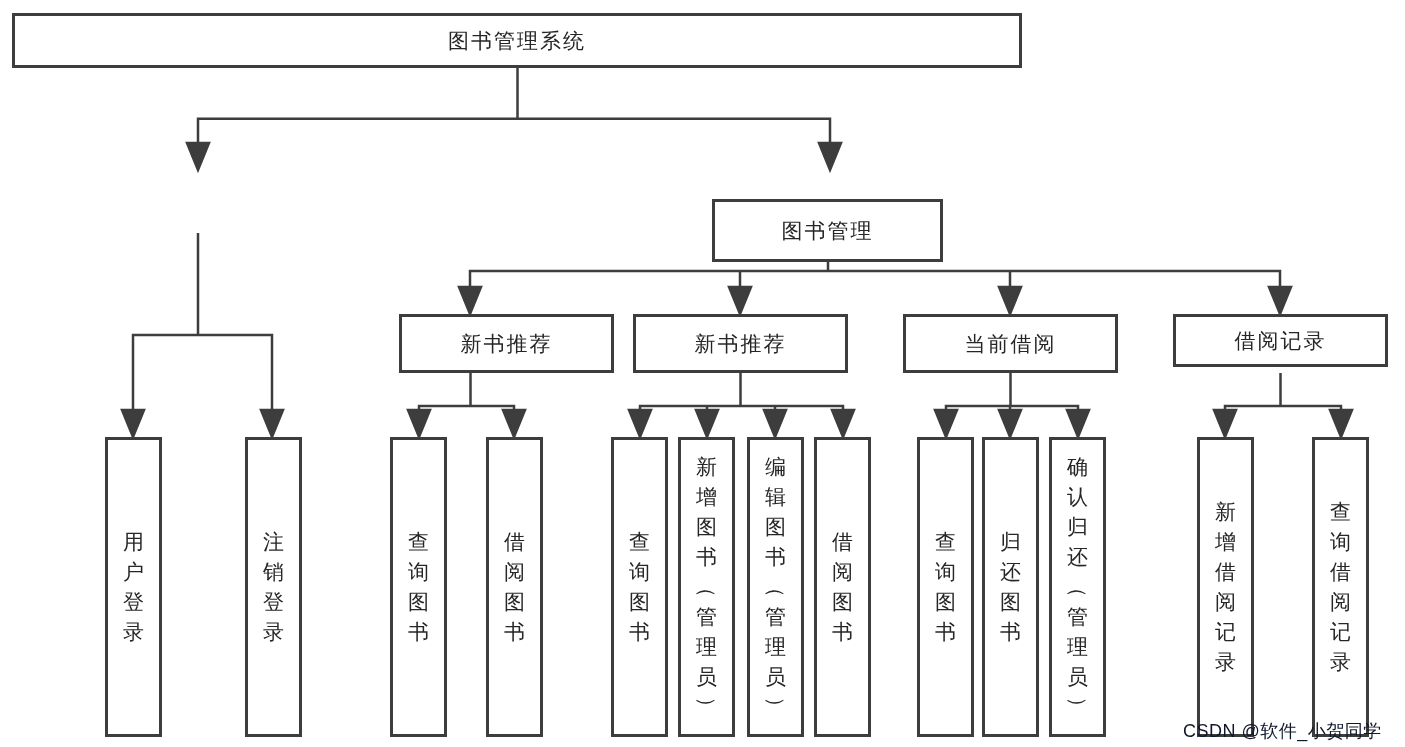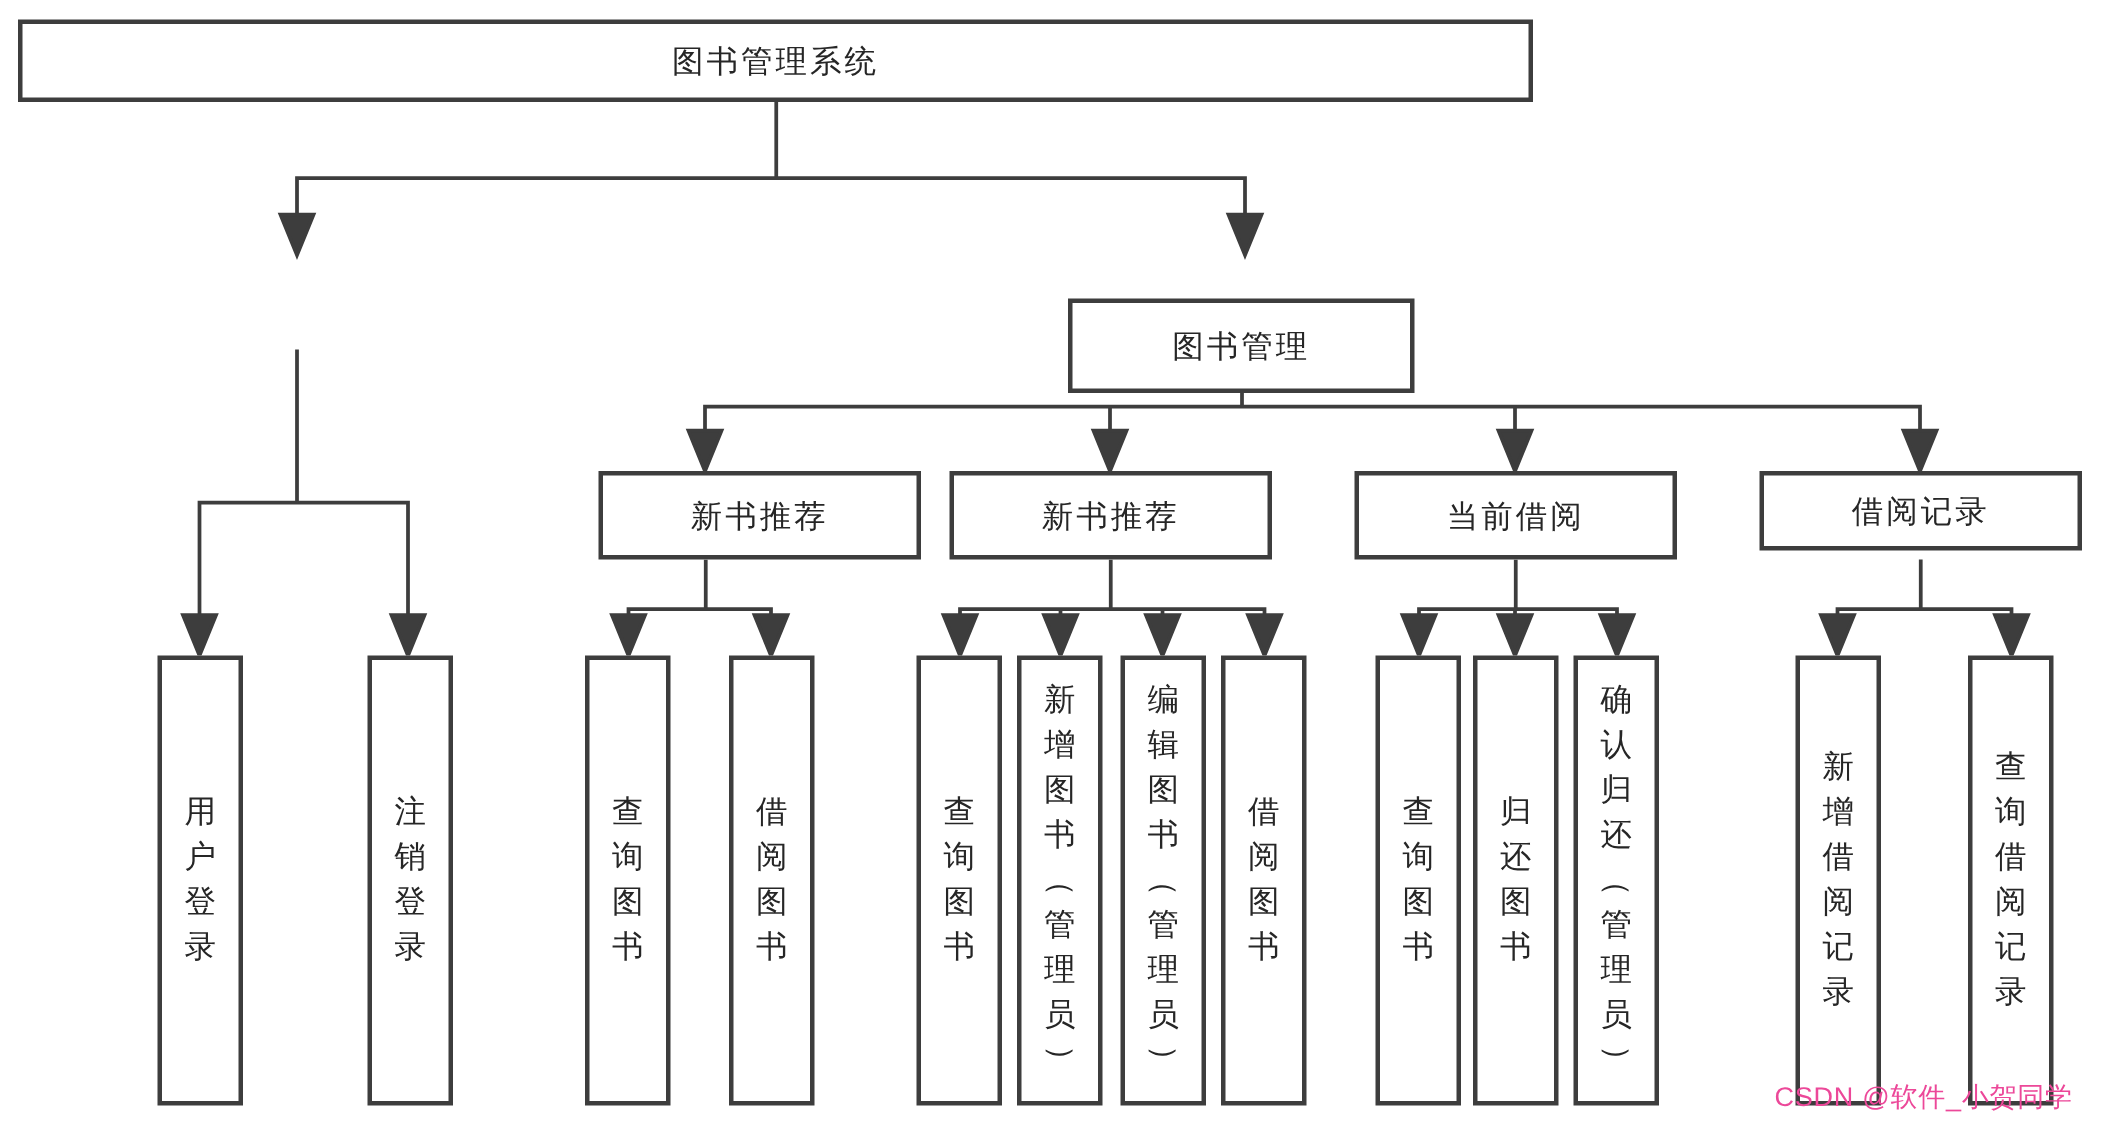--- a/index.html
+++ b/index.html
@@ -49,21 +49,21 @@
     text-align: center;
   }
   .vtext span.vpar {
     transform: rotate(90deg);
   }
   .watermark {
     position: absolute;
     left: 1183px;
     top: 719px;
     font-size: 18px;
-    color: #ec4899;
+    color: #0f172a;
     letter-spacing: 0.5px;
     white-space: nowrap;
     z-index: 5;
   }
 </style>
 </head>
 <body>
 
 <div class="canvas">
 

